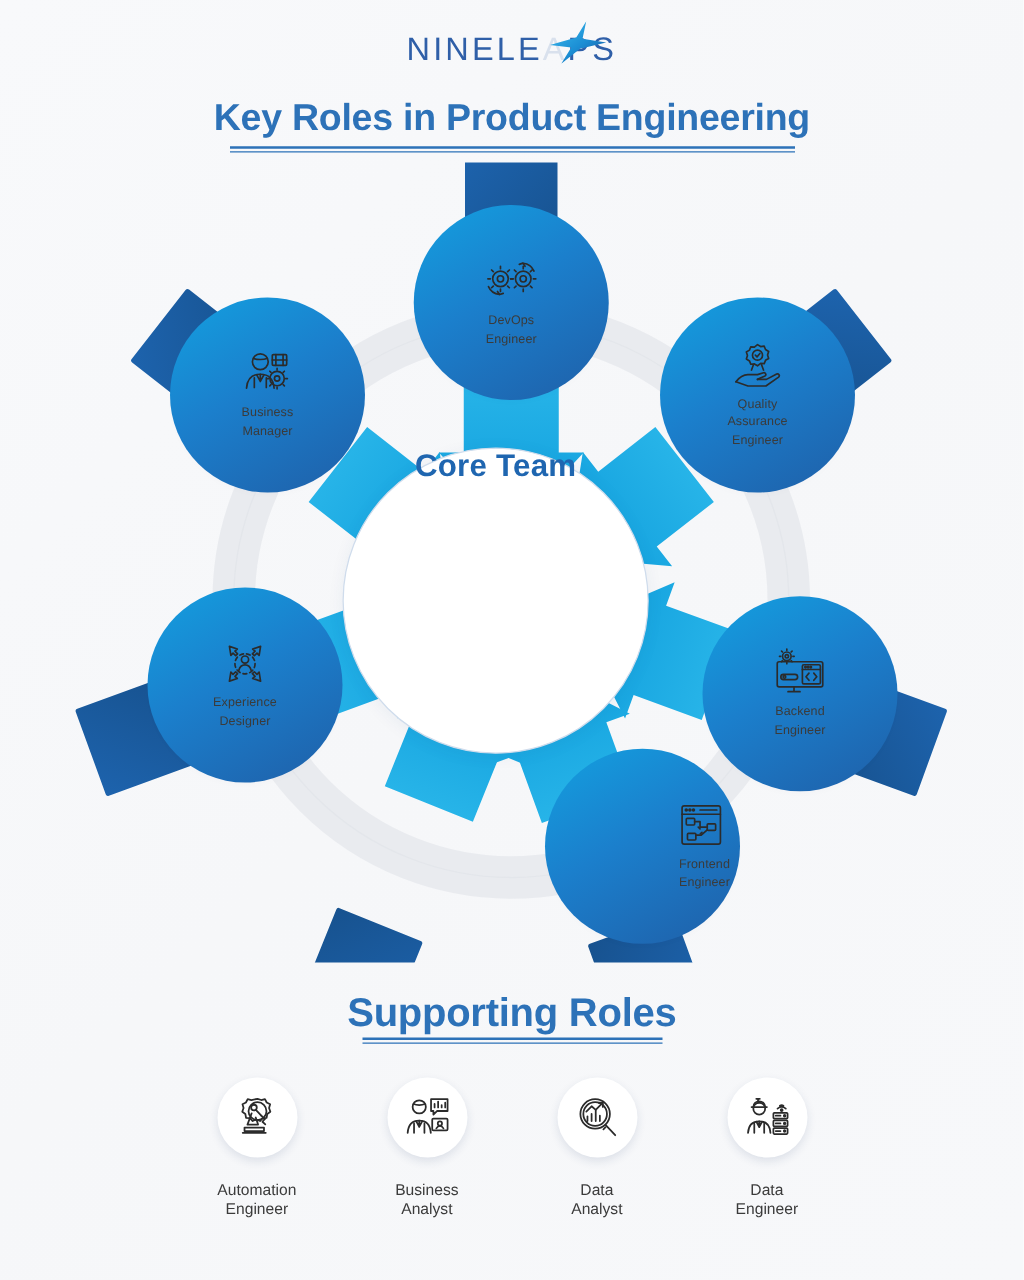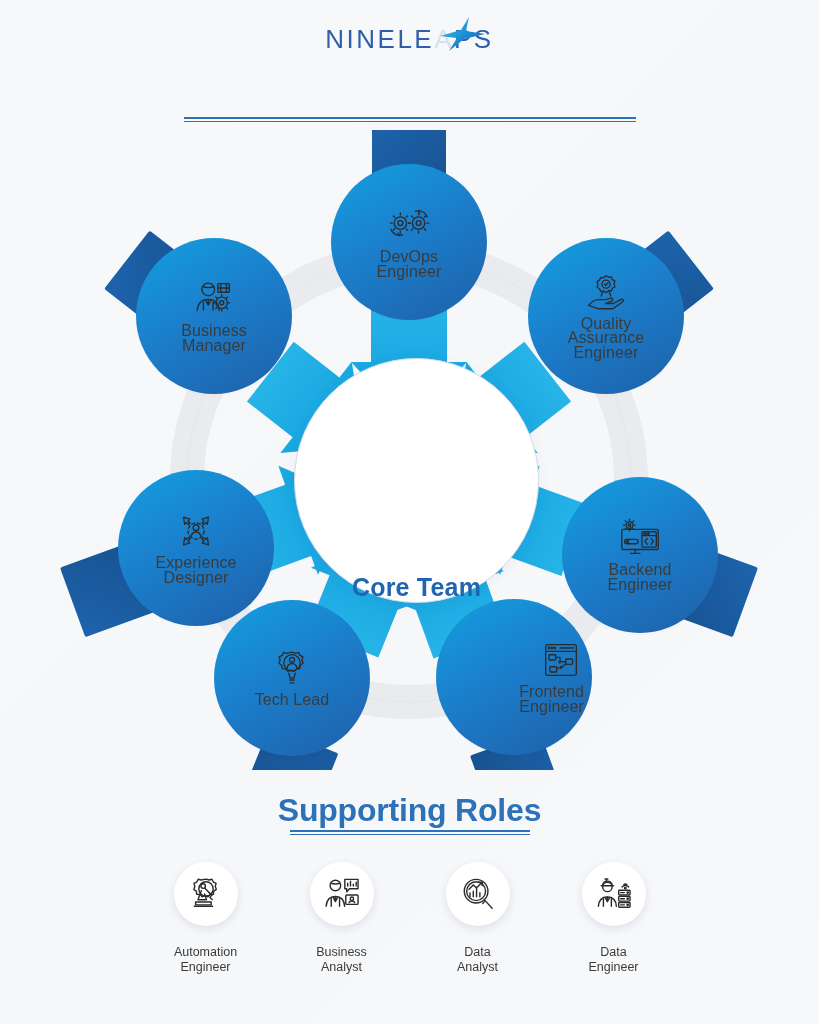--- a/index.html
+++ b/index.html
@@ -84,30 +84,30 @@
     position: absolute;
     left: 0;
     top: 0;
     width: 819px;
     height: 640px;
   }
 
   
   .core {
     position: absolute;
-    left: 294px;
+    left: 274px;
     top: 228px;
     width: 243px;
     height: 243px;
     border-radius: 50%;
     background: #ffffff;
     border: 1px solid #cfdcec;
     box-shadow: 0 2px 14px rgba(40,70,120,0.06);
     display: flex;
-    align-items: flex-end;
+    align-items: flex-start;
     justify-content: center;
   }
   .core-label {
     color: #1f66b0;
     font-size: 25px;
     font-weight: bold;
     letter-spacing: 0.2px;
   }
 
   
@@ -132,21 +132,21 @@
     background: linear-gradient(150deg, #13a0e0 0%, #1b7fcc 45%, #1f5fa8 100%);
     z-index: -1;
   }
   .node-icon {
     width: 46px;
     height: 40px;
     margin-bottom: 5px;
     display: block;
   }
   .node-label {
-    font-size: 16px;
+    font-size: 10px;
     line-height: 14.5px;
     color: #3b3b3b;
     text-align: center;
     font-weight: 500;
     white-space: pre-line;
     letter-spacing: 0.1px;
   }
 
   
   .support-row {
@@ -212,20 +212,21 @@
             <stop offset="0%" stop-color="#3fc0f0"></stop>
             <stop offset="55%" stop-color="#1b8ed4"></stop>
             <stop offset="100%" stop-color="#14519c"></stop>
           </linearGradient>
         </defs>
         <path d="M36 0 L28 13 L7 19 L24 21 L16 34 L31 22 L52 17 L33 14 Z" fill="url(#swoosh)"></path>
       </svg>
     </div>
   </div>
 
+  <div class="section-title" id="main-title">Key Roles in Product Engineering</div>
   <div class="title-rule" id="main-rule"></div>
 
   <div class="diagram">
 
     <svg class="layer" viewBox="0 0 819 640">
       <defs>
         <linearGradient id="arrowGrad" x1="0" y1="0" x2="0" y2="1">
           <stop offset="0%" stop-color="#27b4e8"></stop>
           <stop offset="100%" stop-color="#0f9ddc"></stop>
         </linearGradient>
@@ -352,31 +353,20 @@
         <rect x="29" y="19" width="7" height="5.5" rx="0.8"></rect>
         <rect x="12.5" y="27" width="7" height="5.5" rx="0.8"></rect>
         <path d="M18.5 17.2h4.5v4.6h6"></path>
         <path d="M29 24l-5 4.5h-4.5"></path>
         <path d="M21.5 21.8l1.5 1.5 M23.2 27.5l1.4-1.3"></path>
       </svg>
       <span class="node-label">Frontend
 Engineer</span>
     </div>
 
-    <div class="node" style="left:222px; top:478px;">
-      <svg class="node-icon" viewBox="0 0 48 40" fill="none" stroke="#2b2b2b" stroke-width="1.4" stroke-linecap="round" stroke-linejoin="round">
-        <path d="M24 3.5l3.4 1.2 3.3-1 1.6 3.1 3.1 1.6-1 3.3 1.2 3.4-2.8 2 -0.6 3.5-3.5 0.3-2.4 2.6-3.3-1.4-3.3 1.4-2.4-2.6-3.5-0.3-0.6-3.5-2.8-2 1.2-3.4-1-3.3 3.1-1.6 1.6-3.1 3.3 1z"></path>
-        <circle cx="24" cy="14.5" r="8.5"></circle>
-        <circle cx="24" cy="11.5" r="2.6"></circle>
-        <path d="M18.8 20c0.6-3 2.7-4.6 5.2-4.6S28.6 17 29.2 20"></path>
-        <path d="M20.6 25.5c0.6 2.2 1.3 3.3 1.3 5h4.2c0-1.7 0.7-2.8 1.3-5"></path>
-        <path d="M21.6 32.5h4.8 M22 35.5h4"></path>
-      </svg>
-      <span class="node-label">Tech Lead</span>
-    </div>
 
     <div class="node" style="left:126px; top:348px;">
       <svg class="node-icon" viewBox="0 0 48 40" fill="none" stroke="#2b2b2b" stroke-width="1.4" stroke-linecap="round" stroke-linejoin="round">
         <circle cx="24" cy="20" r="8.4" stroke-dasharray="3.2 2.6"></circle>
         <circle cx="24" cy="16.5" r="3"></circle>
         <path d="M18.8 25.6c0.8-3.1 2.9-4.6 5.2-4.6s4.4 1.5 5.2 4.6"></path>
         <path d="M11 5.5l1.2 7.6 1.8-2 2.2 2.2 1.6-1.6-2.2-2.2 2-1.8z"></path>
         <path d="M37 5.5l-1.2 7.6-1.8-2-2.2 2.2-1.6-1.6 2.2-2.2-2-1.8z"></path>
         <path d="M11 34.5l1.2-7.6 1.8 2 2.2-2.2 1.6 1.6-2.2 2.2 2 1.8z"></path>
         <path d="M37 34.5l-1.2-7.6-1.8 2-2.2-2.2-1.6 1.6 2.2 2.2-2 1.8z"></path>

